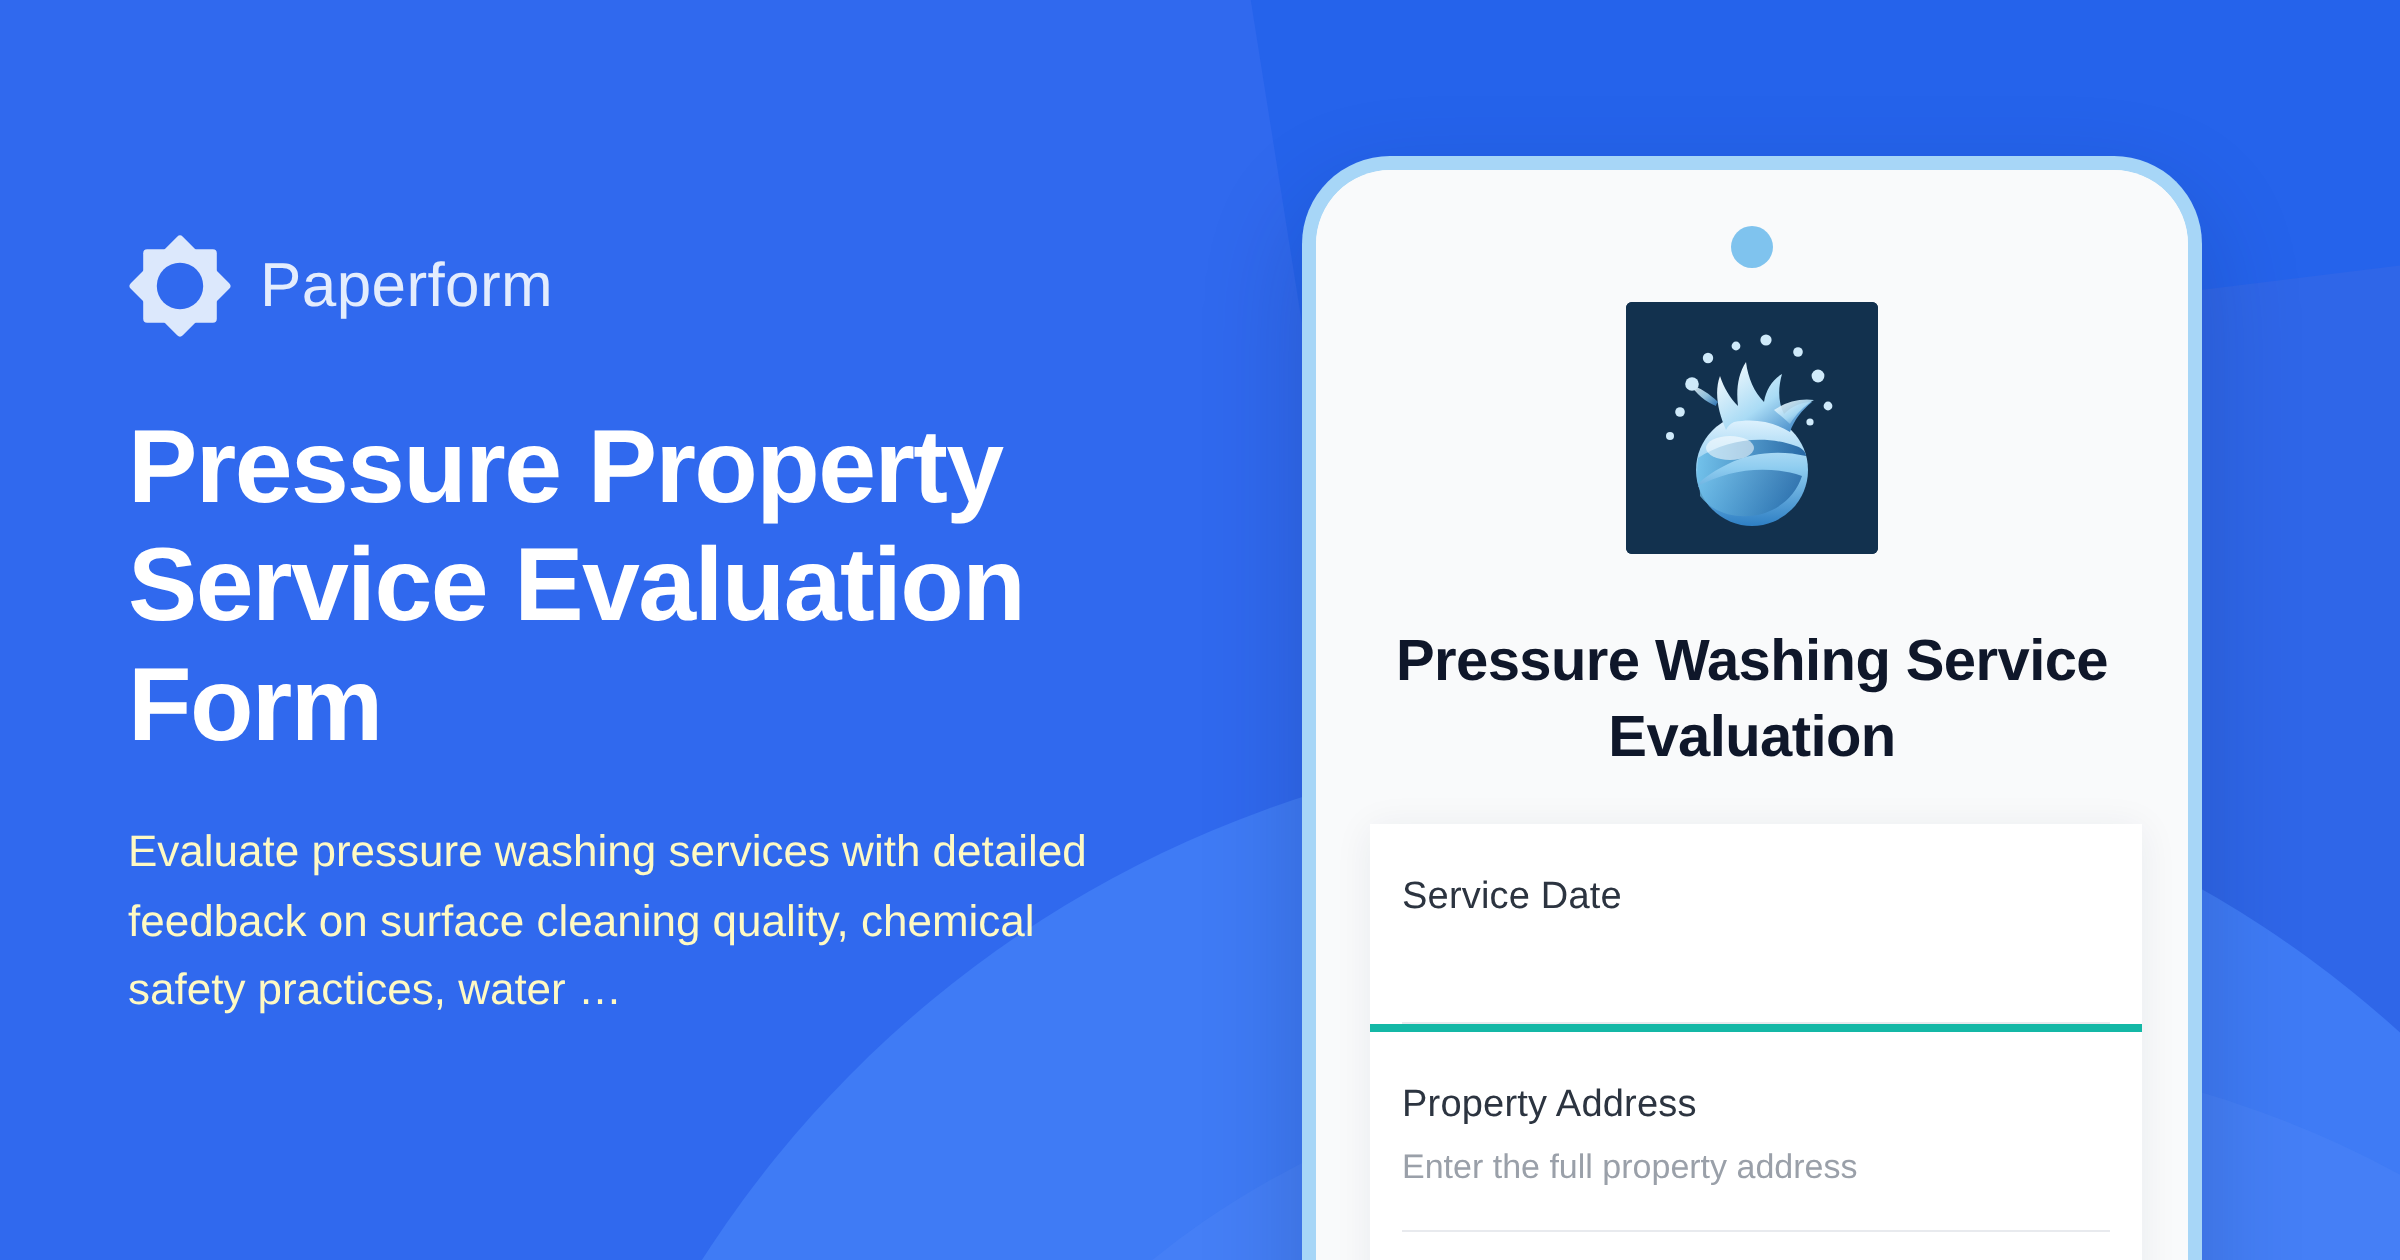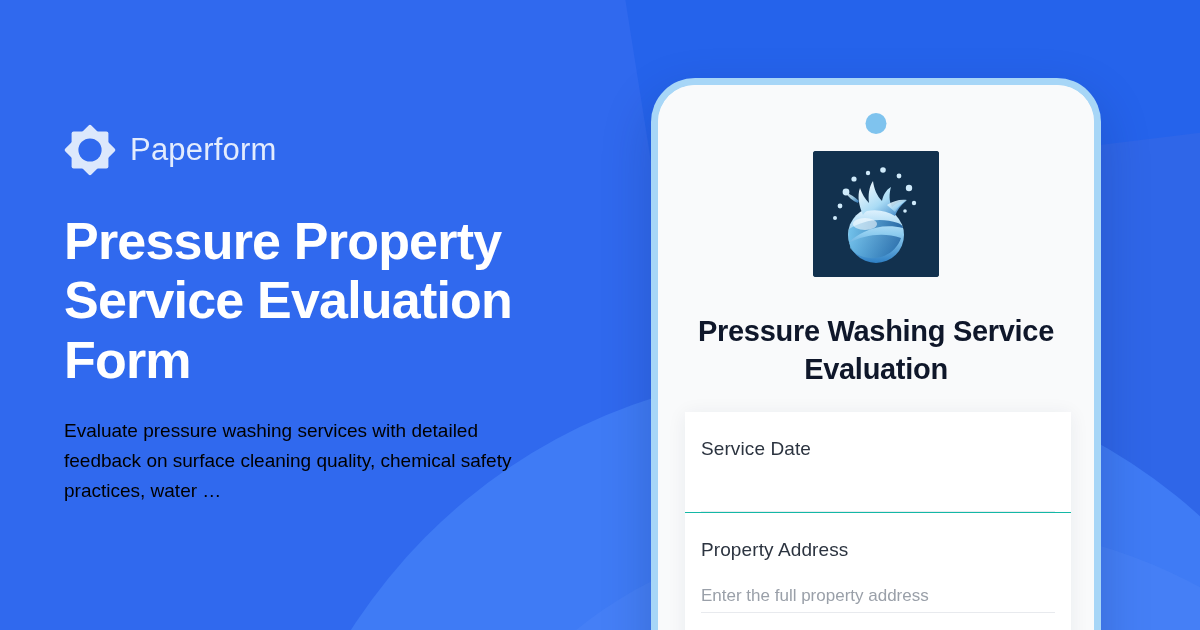--- a/index.html
+++ b/index.html
@@ -100,23 +100,23 @@
     font-size: 52px;
     line-height: 1.14;
     font-weight: 700;
     color: #FFFFFF;
     letter-spacing: -0.8px;
     max-width: 470px;
     margin-bottom: 26px;
   }
 
   .subhead {
-    font-size: 19px;
+    font-size: 22px;
     line-height: 1.58;
-    color: #000000;
+    color: #fef9c3;
     max-width: 492px;
     font-weight: 400;
   }
 
   
   .phone {
     position: absolute;
     left: 651px;
     top: 78px;
     width: 450px;
@@ -181,36 +181,36 @@
     top: 327px;
     left: 27px;
     right: 23px;
     bottom: 0;
     background: #FFFFFF;
     box-shadow: 0 2px 18px rgba(30, 45, 75, .07);
   }
 
   .form-field { padding: 26px 16px 0 16px; position: relative; }
 
-  .form-field + .form-field { border-top: 1px solid #14b8a6; }
+  .form-field + .form-field { border-top: 4px solid #14b8a6; }
 
   .field-label {
     font-size: 19px;
     color: #2C3440;
     font-weight: 400;
     letter-spacing: .1px;
   }
 
   .field-input {
     margin-top: 12px;
     height: 40px;
     border-bottom: 1px solid #E8EAEE;
     display: flex;
     align-items: flex-end;
-    padding-bottom: 6px;
+    padding-bottom: 21px;
   }
 
   .field-placeholder {
     font-size: 17px;
     color: #9AA0A9;
     font-weight: 400;
   }
 
   .field-value { font-size: 17px; color: #2C3440; }
 </style>

